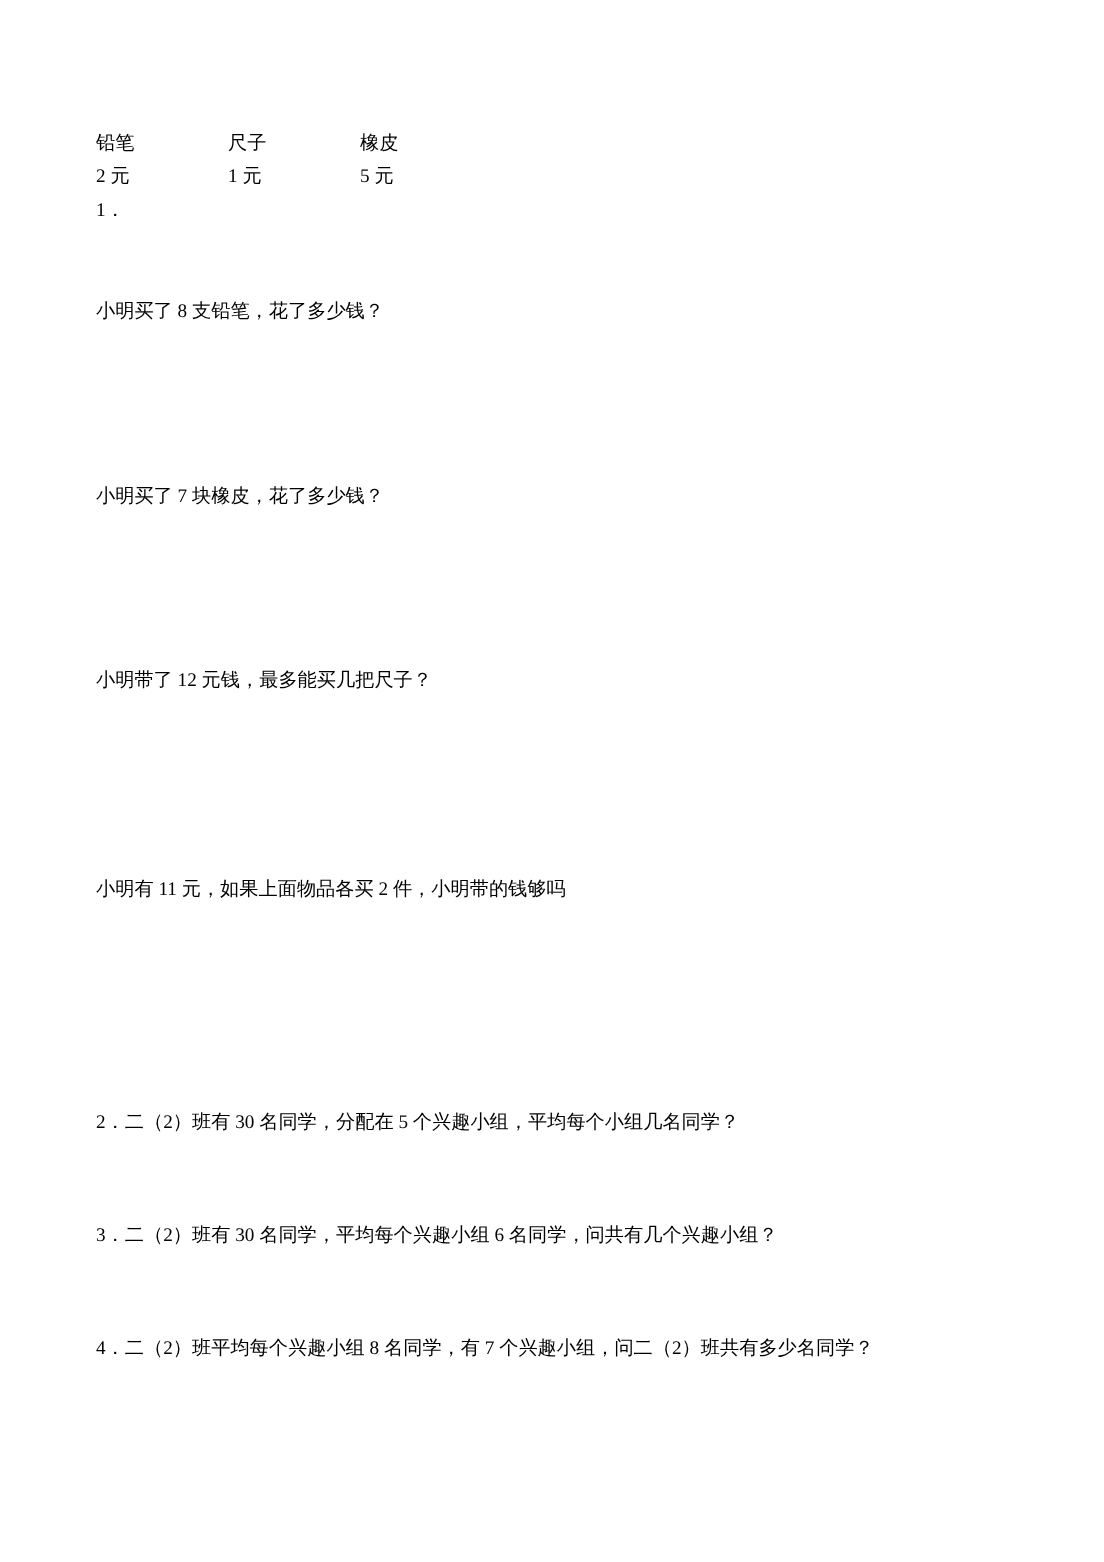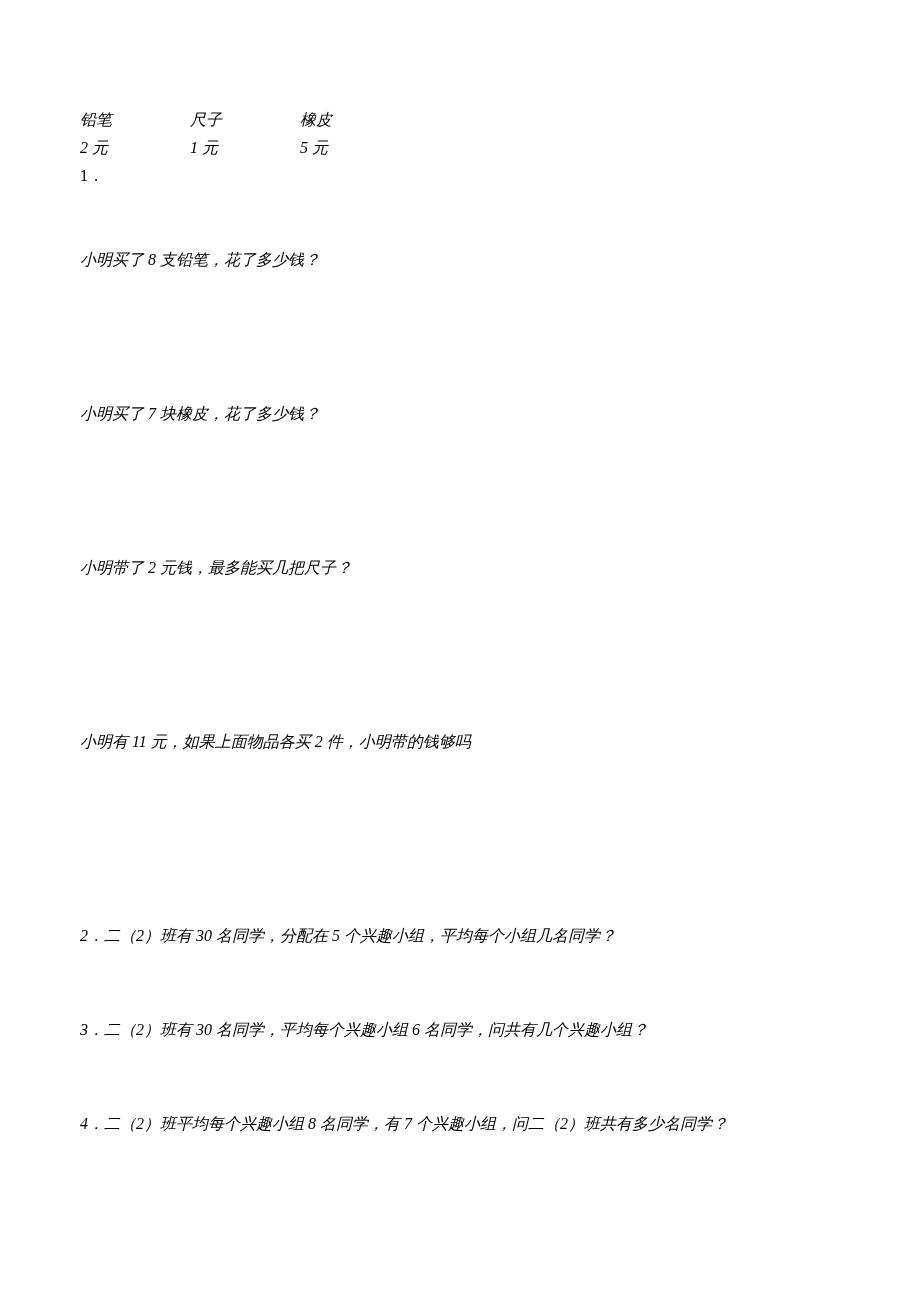--- a/index.html
+++ b/index.html
@@ -12,31 +12,29 @@
     font-family: "SimSun", "宋体", serif;
     font-size: 16px;
     color: #000000;
     line-height: 1.5;
     padding: 108px 80px 60px 80px;
     box-sizing: border-box;
   }
   .price-table {
     display: flex;
     margin-bottom: 4px;
-    font-style: italic;
   }
   .price-col {
     width: 110px;
   }
   .num-label {
     margin-bottom: 60px;
   }
   .question {
     margin-bottom: 0;
-    font-style: italic;
   }
   .gap-small { height: 130px; }
   .gap-medium { height: 150px; }
   .gap-large { height: 170px; }
   .gap-section { height: 70px; }
 </style>
 </head>
 <body>
 
 <div class="price-table">
@@ -51,21 +49,21 @@
 </div>
 
 <div class="num-label">1．</div>
 
 <div class="question">小明买了 8 支铅笔，花了多少钱？</div>
 <div class="gap-small"></div>
 
 <div class="question">小明买了 7 块橡皮，花了多少钱？</div>
 <div class="gap-small"></div>
 
-<div class="question">小明带了 2 元钱，最多能买几把尺子？</div>
+<div class="question">小明带了 12 元钱，最多能买几把尺子？</div>
 <div class="gap-medium"></div>
 
 <div class="question">小明有 11 元，如果上面物品各买 2 件，小明带的钱够吗</div>
 <div class="gap-large"></div>
 
 <div class="question">2．二（2）班有 30 名同学，分配在 5 个兴趣小组，平均每个小组几名同学？</div>
 <div class="gap-section"></div>
 
 <div class="question">3．二（2）班有 30 名同学，平均每个兴趣小组 6 名同学，问共有几个兴趣小组？</div>
 <div class="gap-section"></div>

